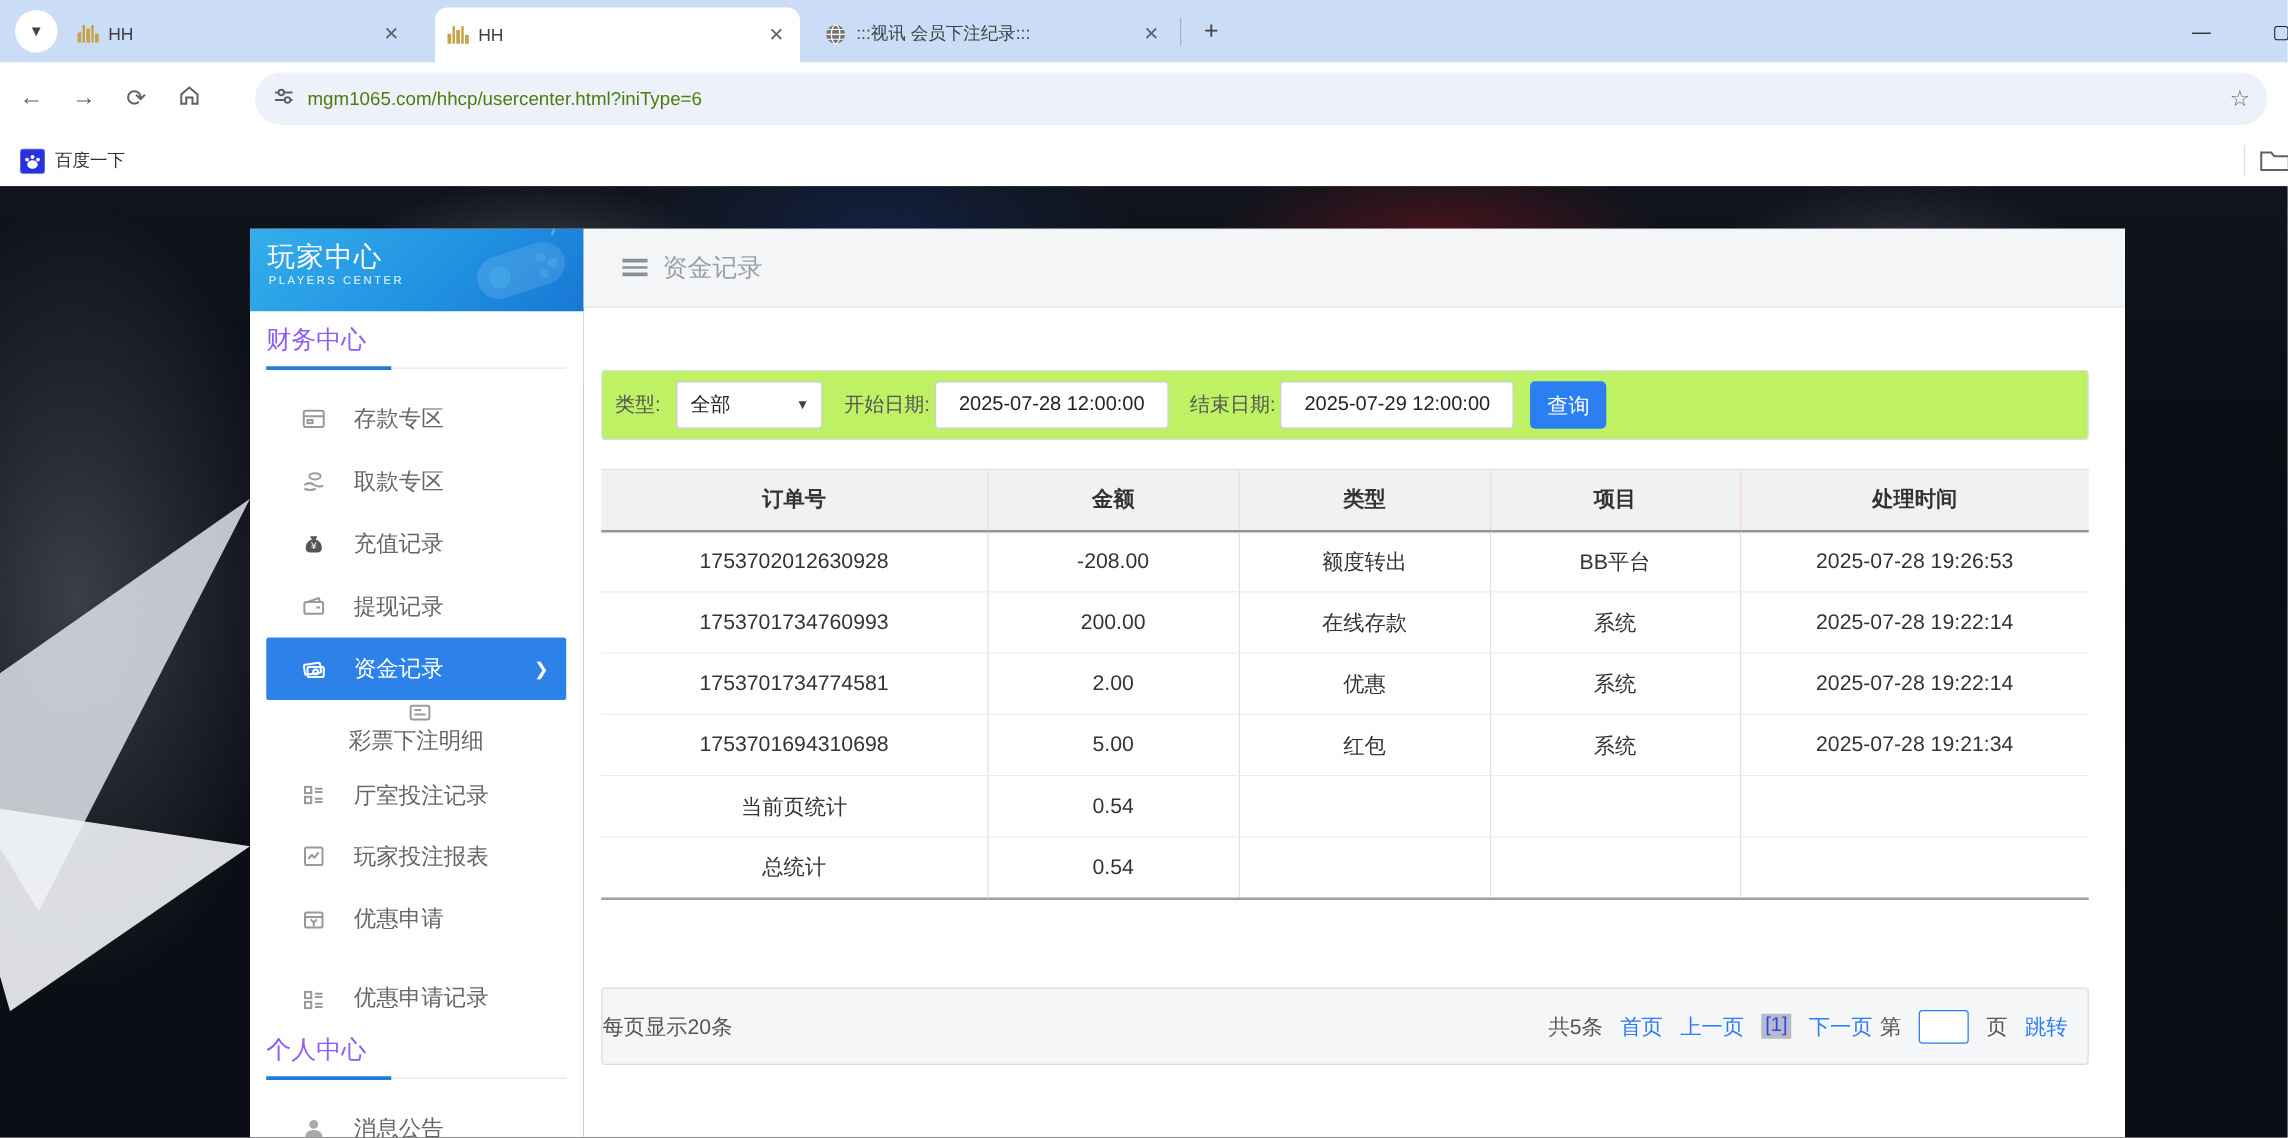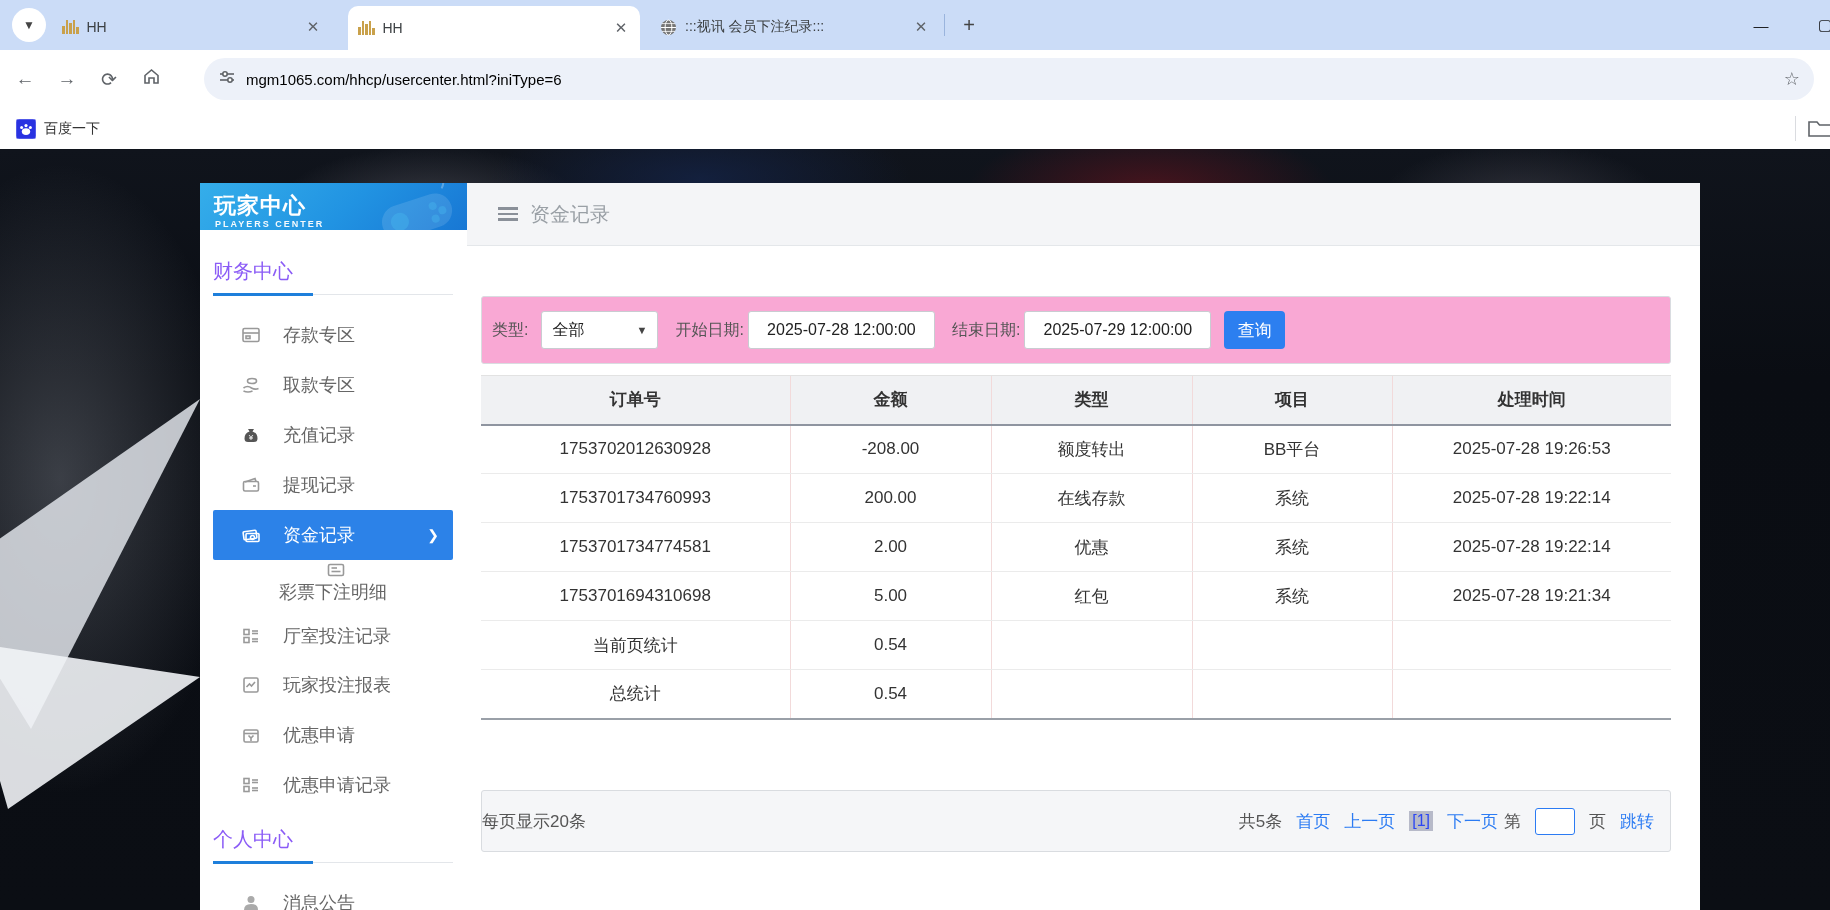--- a/index.html
+++ b/index.html
@@ -23,21 +23,21 @@
     justify-content:center; font-size:20px; color:#444; cursor:pointer; }
   .win-btn { position:absolute; top:0; height:50px; width:46px; display:flex; align-items:center;
     justify-content:center; color:#202124; font-size:15px; cursor:pointer; }
 
   #toolbar { position:absolute; left:0; top:50px; width:1830px; height:58px; background:#fff;
     display:flex; align-items:center; }
   .nav-btn { width:34px; height:34px; display:flex; align-items:center; justify-content:center;
     color:#5f6368; font-size:19px; margin-left:8px; cursor:pointer; border-radius:17px; }
   #addressbar { position:absolute; left:204px; top:8px; width:1610px; height:42px; background:#edf1f9;
     border-radius:21px; display:flex; align-items:center; padding:0 14px; }
-  #url-text { font-size:15px; color:#000000; margin-left:10px; flex:1; }
+  #url-text { font-size:15px; color:#4d7c0f; margin-left:10px; flex:1; }
   .star { color:#5f6368; font-size:18px; cursor:pointer; }
 
   #bookmarksbar { position:absolute; left:0; top:108px; width:1830px; height:41px; background:#fff;
     display:flex; align-items:center; }
   .bookmark { display:flex; align-items:center; margin-left:16px; font-size:14px; color:#333; cursor:pointer; }
   .bm-sep { position:absolute; left:1795px; top:8px; width:1px; height:25px; background:#dadce0; }
   .bm-folder { position:absolute; left:1807px; top:9px; cursor:pointer; }
 
   
   #page { position:absolute; left:0; top:149px; width:1830px; height:761px; background:#0b0e14; overflow:hidden; }
@@ -50,22 +50,22 @@
       radial-gradient(240px 420px at 60px 330px, rgba(150,155,165,.35), transparent 75%),
       linear-gradient(180deg, #10141c 0%, #0a0d13 30%, #0b0e14 100%);
   }
   .tri1 { position:absolute; left:-60px; top:250px; width:260px; height:330px; background:#dfe3e9; opacity:.85;
     clip-path:polygon(0 55%, 100% 0, 35% 100%); }
   .tri2 { position:absolute; left:-40px; top:420px; width:240px; height:240px; background:#f1f3f6; opacity:.9;
     clip-path:polygon(0 30%, 100% 45%, 20% 100%); }
 
   
   #sidebar { position:absolute; left:200px; top:34px; width:267px; height:727px; background:#fff; }
-  #sb-header { position:absolute; left:0; top:0; width:267px; height:47px;
-    background:linear-gradient(135deg,#35aeea 0%,#2193e2 55%,#1877d4 100%); color:#fff; overflow:hidden;font-weight:bold; }
+  #sb-header { position:absolute; left:0; top:0; width:267px; height:66px;
+    background:linear-gradient(135deg,#35aeea 0%,#2193e2 55%,#1877d4 100%); color:#fff; overflow:hidden; }
   #sb-title { position:absolute; left:14px; top:8px; font-size:22px; letter-spacing:1px; }
   #sb-subtitle { position:absolute; left:15px; top:36px; font-size:9px; letter-spacing:2px; opacity:.95; }
   .gamepad { position:absolute; right:6px; top:2px; opacity:.55; transform:rotate(-18deg); }
   .sb-section { position:absolute; left:13px; font-size:20px; color:#8b5cf6; }
   .sb-divider { position:absolute; left:13px; width:240px; height:1px; background:#e3e6ea; }
   .sb-divider i { position:absolute; left:0; top:-1px; width:100px; height:3px; background:#1e7fdb; display:block; }
   .sb-item { position:absolute; left:13px; width:240px; height:50px; display:flex; align-items:center;
     color:#666; font-size:18px; cursor:pointer; }
   .sb-item .ic { width:20px; height:20px; margin-left:28px; margin-right:22px; display:flex;
     align-items:center; justify-content:center; }
@@ -75,21 +75,21 @@
   .active svg.sic { stroke:#fff; }
 
   
   #main { position:absolute; left:467px; top:34px; width:1233px; height:727px; background:#fff; }
   #main-header { position:absolute; left:0; top:0; width:1233px; height:63px; background:#f4f5f7;
     border-bottom:1px solid #e4e7ea; display:flex; align-items:center; }
   .burger { width:20px; margin-left:31px; margin-right:12px; }
   .burger i { display:block; height:2.6px; background:#8a9099; margin:3px 0; }
   #page-title { font-size:20px; color:#9aa0a6; }
 
-  #filterbar { position:absolute; left:14px; top:113px; width:1190px; height:68px; background:#f9a8d4;
+  #filterbar { position:absolute; left:14px; top:113px; width:1190px; height:56px; background:#bef264;
     border:1px solid #d9dce0; border-radius:3px; display:flex; align-items:center; }
   .f-label { font-size:16px; color:#555; }
   .f-select { width:117px; height:38px; background:#fff; border:1px solid #c9ccd1; border-radius:3px;
     display:flex; align-items:center; justify-content:space-between; padding:0 10px; font-size:16px;
     color:#222; cursor:pointer; }
   .f-select .v { font-size:11px; color:#444; }
   .f-input { width:187px; height:38px; background:#fff; border:1px solid #c9ccd1; border-radius:3px;
     font-size:16px; color:#222; text-align:center; font-family:"Liberation Sans",sans-serif; }
   #search-btn { width:61px; height:38px; background:#2c7ff0; color:#fff; border:none; border-radius:4px;
     font-size:17px; cursor:pointer; margin-left:13px; font-family:"Liberation Sans",sans-serif; }
@@ -327,21 +327,21 @@
     <div class="sb-item" style="top:527px;">
       <span class="ic">
           <svg class="sic" width="20" height="20" viewBox="0 0 20 20">
             <rect x="3" y="5" width="14" height="12" rx="1.5"></rect>
             <line x1="3" y1="8.5" x2="17" y2="8.5"></line>
             <path d="M7.5 10.5 L10 13 L12.5 10.5 M10 13 V16"></path>
           </svg>
         </span>
       <span>优惠申请</span>
     </div>
-    <div class="sb-item" style="top:577px;">
+    <div class="sb-item" style="top:577px;align-items:flex-end;">
       <span class="ic">
           <svg class="sic" width="20" height="20" viewBox="0 0 20 20">
             <rect x="3" y="3.5" width="5" height="5"></rect>
             <rect x="3" y="11.5" width="5" height="5"></rect>
             <line x1="11" y1="5" x2="17" y2="5"></line>
             <line x1="11" y1="7.5" x2="17" y2="7.5"></line>
             <line x1="11" y1="13" x2="17" y2="13"></line>
             <line x1="11" y1="15.5" x2="17" y2="15.5"></line>
           </svg>
         </span>

